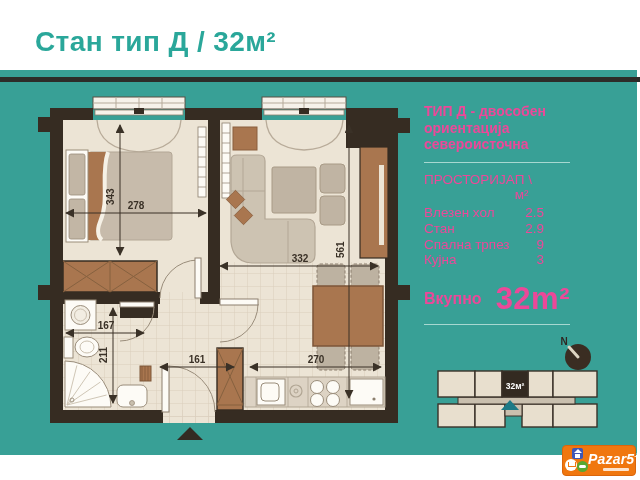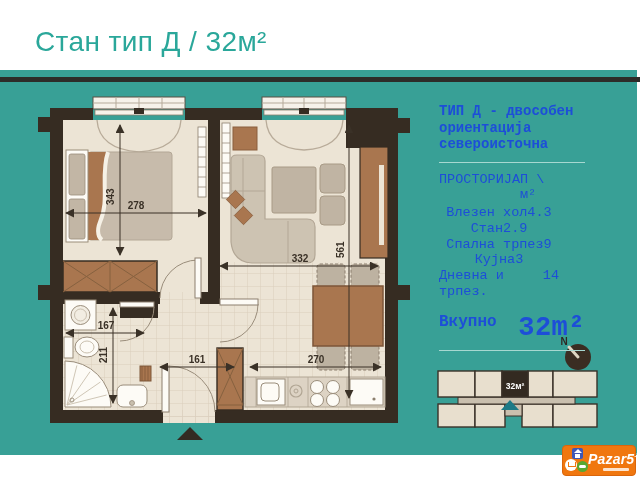--- a/index.html
+++ b/index.html
@@ -3,42 +3,42 @@
 <meta charset="utf-8">
 <style>
   html,body{margin:0;padding:0;}
   body{
     width:640px;height:480px;position:relative;overflow:hidden;
     background:#ffffff;
     font-family:"Liberation Sans","DejaVu Sans",sans-serif;
   }
   .title{
     position:absolute;left:35px;top:26px;
-    font-size:28px;font-weight:normal;color:#2aa79a;letter-spacing:.4px;
+    font-size:28px;font-weight:bold;color:#2aa79a;letter-spacing:.4px;
   }
   .panel{
     position:absolute;left:0;top:70px;width:637px;height:385px;
     background:#38a096;
   }
   .divider{
     position:absolute;left:0;top:77px;width:640px;height:5px;background:#2d2c29;
   }
   svg.scene{position:absolute;left:0;top:0;width:640px;height:480px;}
   svg text{font-family:"Liberation Sans","DejaVu Sans",sans-serif;}
   .dimtxt{font-size:10px;font-weight:bold;fill:#3a3127;}
   
-  .info{position:absolute;left:439px;top:103px;width:146px;color:#1d4ed8;font-family:Liberation Mono, monospace;}
+  .info{position:absolute;left:424px;top:103px;width:146px;color:#ec4899;}
   .info .head{font-size:14px;font-weight:bold;line-height:16.5px;}
   .hr{border:none;border-top:1.5px solid #a7d8d1;margin:9px 0 0 0;width:146px;}
   .tbl{margin-top:9px;font-size:13.5px;}
-  .trow{display:flex;justify-content:center;width:120px;line-height:15.8px;}
+  .trow{display:flex;justify-content:space-between;width:120px;line-height:15.8px;}
   .trow.hdr{margin-bottom:2px;}
-  .total{display:flex;justify-content:space-between;align-items:flex-start;width:146px;margin-top:13px;}
+  .total{display:flex;justify-content:space-between;align-items:center;width:146px;margin-top:13px;}
   .total .lbl{font-size:16px;font-weight:bold;}
-  .total .val{font-size:27px;font-weight:bold;letter-spacing:.5px;}
+  .total .val{font-size:31px;font-weight:bold;letter-spacing:.5px;}
   
   .logo{
     position:absolute;left:562px;top:445px;width:74px;height:31px;
     background:#f0770f;border:1px solid #da650b;border-radius:4px;box-sizing:border-box;
   }
   .logo .brand{
     position:absolute;left:25px;top:5px;font-size:14px;font-weight:bold;
     font-style:italic;color:#fff;letter-spacing:.2px;white-space:nowrap;
   }
   .logo .tld{font-size:7px;font-style:normal;vertical-align:7px;letter-spacing:0;}
@@ -288,37 +288,33 @@
     <div>североисточна</div>
   </div>
   <hr class="hr">
   <div class="tbl">
     <div class="trow hdr">
       <span>ПРОСТОРИЈА</span>
       <span>П \ м²</span>
     </div>
     <div class="trow">
       <span>Влезен хол</span>
-      <span>4.3</span>
+      <span>2.5</span>
     </div>
     <div class="trow">
       <span>Стан</span>
       <span>2.9</span>
     </div>
     <div class="trow">
       <span>Спална трпез</span>
       <span>9</span>
     </div>
     <div class="trow">
       <span>Кујна</span>
       <span>3</span>
-    </div>
-    <div class="trow">
-      <span>Дневна и трпез.</span>
-      <span>14</span>
     </div>
   </div>
   <div class="total">
     <span class="lbl">Вкупно</span>
     <span class="val">32m²</span>
   </div>
   <hr class="hr" style="margin-top:7px;">
 </div>
 
 <div class="logo">

